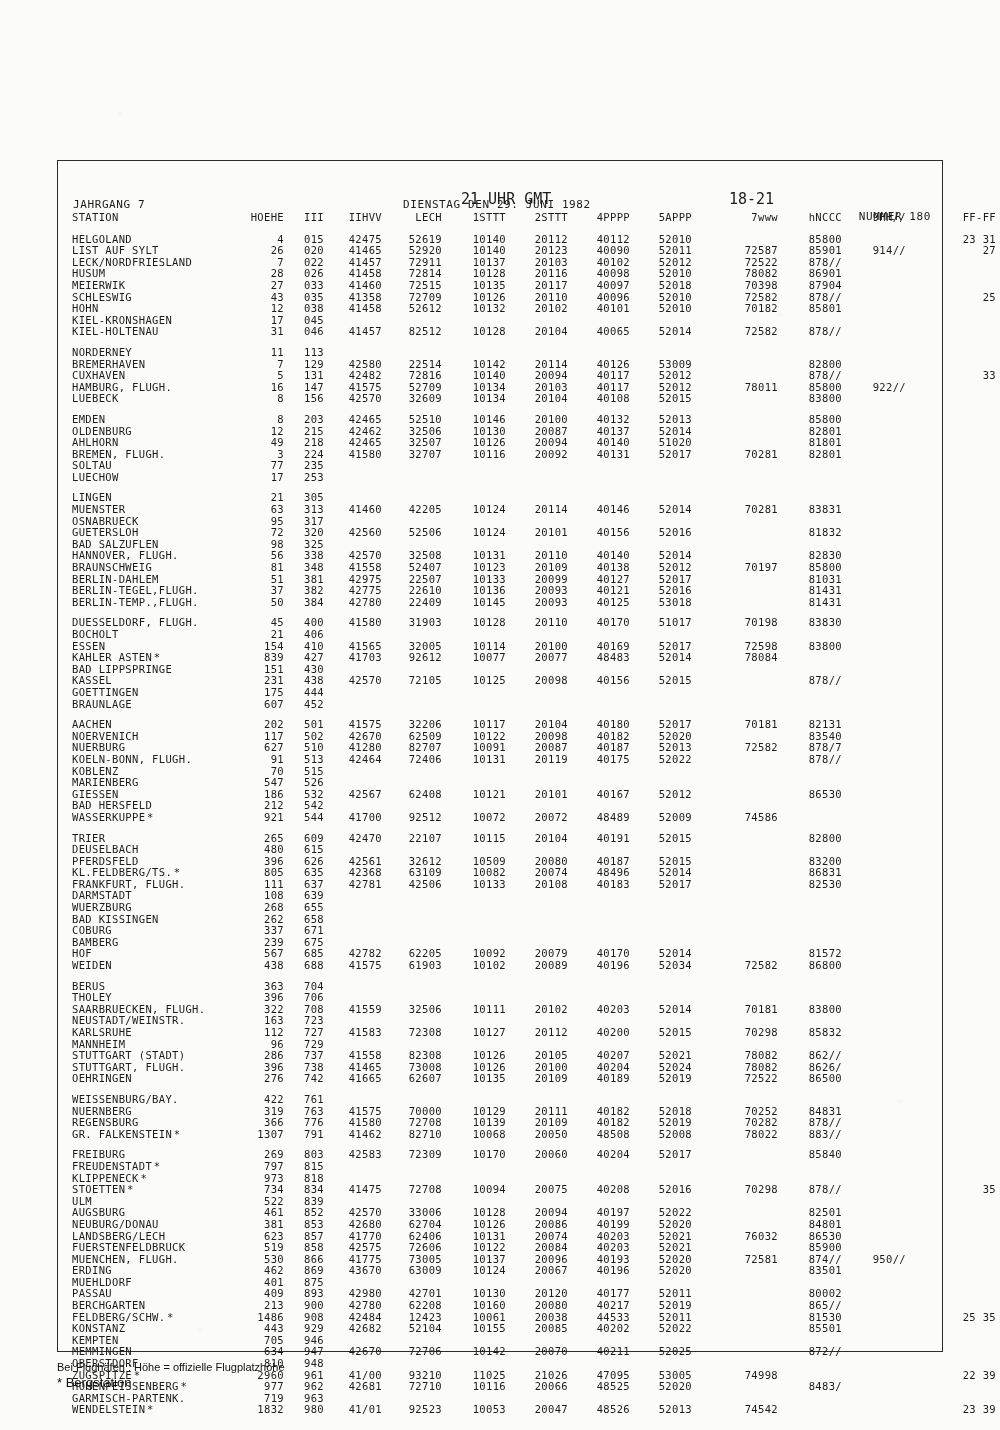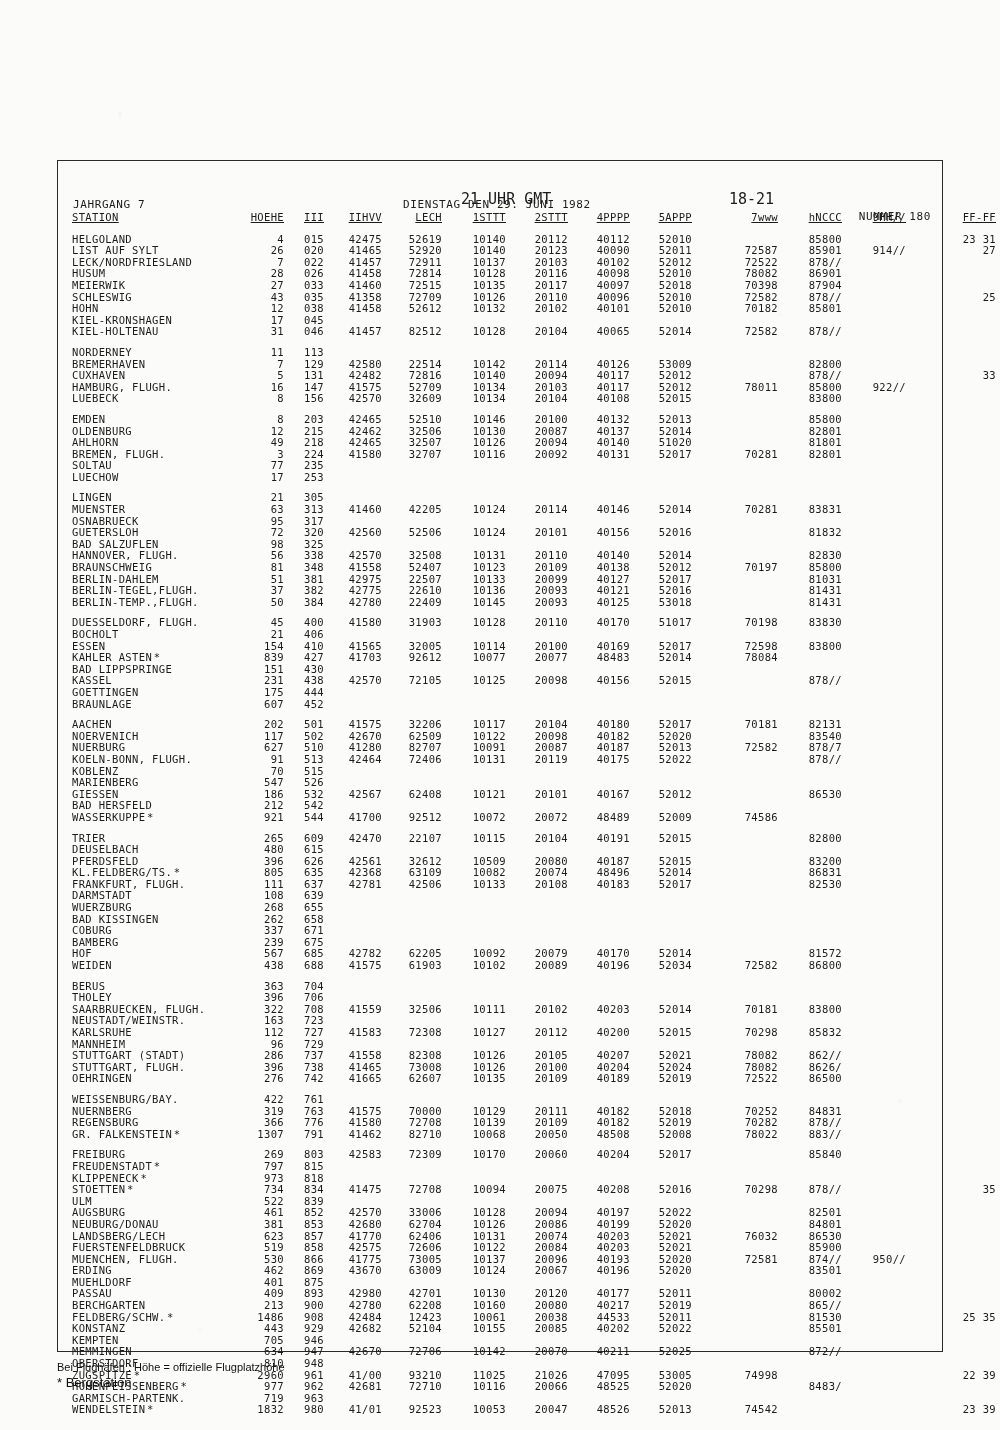--- a/index.html
+++ b/index.html
@@ -68,21 +68,21 @@
   .c-1sttt{width:54px;text-align:right;padding-right:8px !important;}
   .c-2sttt{width:54px;text-align:right;padding-right:8px !important;}
   .c-4pppp{width:54px;text-align:right;padding-right:8px !important;}
   .c-5appp{width:54px;text-align:right;padding-right:24px !important;}
   .c-7www{width:62px;text-align:right;padding-right:6px !important;}
   .c-nccc{width:58px;text-align:right;padding-right:6px !important;}
   .c-9hh{width:58px;text-align:right;padding-right:30px !important;}
   .c-ffff{width:60px;text-align:right;}
 
   thead td{font-size:10.5px;}
-  .hdr-row td{padding-bottom:1px !important;text-decoration:underline;}
+  .hdr-row td{padding-bottom:1px !important;}
   .spacer td{height:9px;line-height:9px;font-size:0;}
   .starmark{display:inline-block;width:10px;text-align:center;}
   .footer{
     position:absolute;
     left:57px;top:1360px;
     font-family:"Liberation Sans",sans-serif;
     font-size:11px;
     line-height:15px;
     color:#111;
   }

